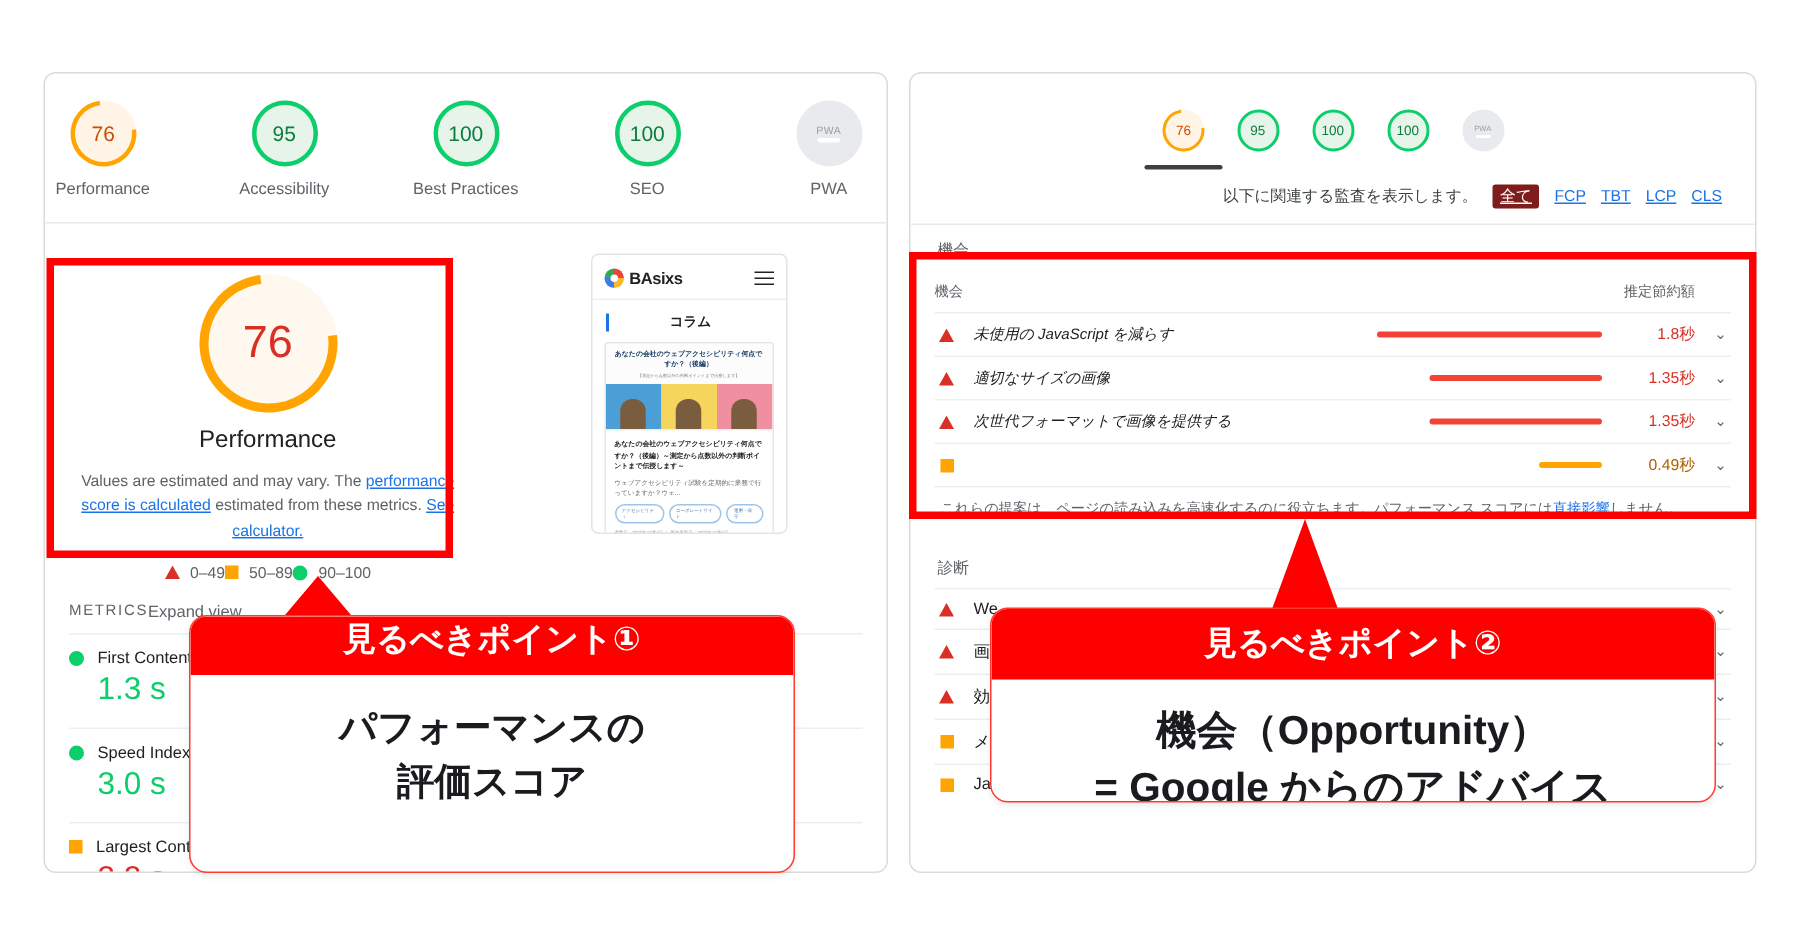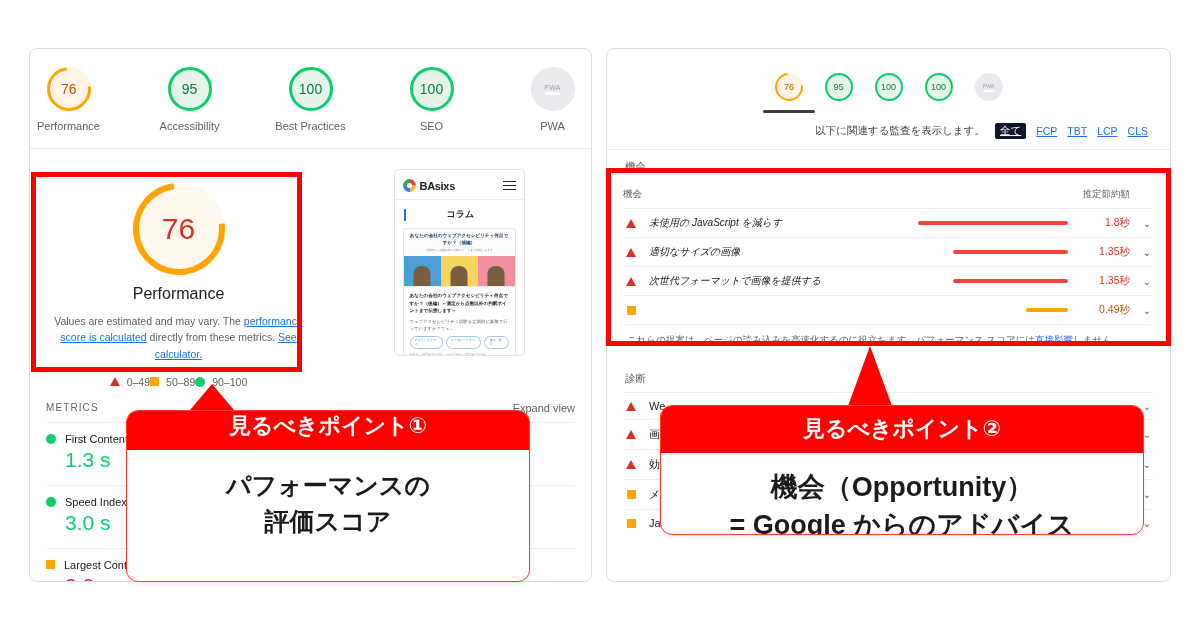--- a/index.html
+++ b/index.html
@@ -101,21 +101,21 @@
   .ph-txt { padding:5px 6px 2px; font-size:4.6px; font-weight:bold; color:#222; line-height:1.65; }
   .ph-txt2{ padding:1px 6px 4px; font-size:4.4px; color:#666; line-height:1.6; }
   .ph-tags{ display:flex; gap:3px; padding:0 6px 4px; }
   .ph-tag { border:1px solid #9cc5ea; border-radius:7px; color:#4a7fb5;
             font-size:3px; padding:1.5px 4px; }
   .ph-meta{ padding:0 6px 5px; font-size:3px; color:#999; }
   .ph-foot{ margin:4px 8px 0; height:10px; border-top:2px solid #4b9fd6;
             border-left:2px solid #f6a623; border-right:2px solid #f6a623; }
 
   
-  .metrics-head { display:flex; justify-content:space-between; align-items:center;
+  .metrics-head { display:flex; align-items:center;
                   padding:14px 16px 8px; }
   .metrics-title { font-size:10px; letter-spacing:1.1px; color:#5f6368; }
   .expand-view { font-size:11px; color:#5f6368; }
   .metrics-grid { display:flex; flex-wrap:wrap; padding:0 16px; }
   .metric { width:50%; padding:10px 0 13px; border-top:1px solid #eceff1; }
   .metric-top { display:flex; align-items:center; gap:9px; }
   .metric-name { font-size:11px; color:#202124; }
   .metric-val { font-size:21px; margin:3px 0 0 19px; }
   .metric-val.green { color:#0cce6b; }
   .metric-val.red   { color:#d93025; }
@@ -133,21 +133,21 @@
                   flex-direction:column;gap:1px;}
   .rp-ring.grey .pwa-txt{font-size:5px;}
   .rp-ring.grey .pwa-dash{width:10px;height:2px;background:#fff;border-radius:2px;}
   .rp-underline { position:absolute; left:-12px; right:-12px; bottom:0;
                   height:3px; background:#3c4043; border-radius:2px; }
   .filter-row { display:flex; align-items:center; justify-content:flex-end;
                 gap:10px; padding:10px 22px 10px 0;
                 border-bottom:1px solid #e8eaed; }
   .filter-note { font-size:10.5px; color:#3c4043; }
   .chip { font-size:10.5px; color:#1a73e8; text-decoration:underline; }
-  .chip.active { background:#0f172a; color:#fff; text-decoration:underline;
+  .chip.active { background:#7f1d1d; color:#fff; text-decoration:underline;
                  padding:1px 5px; border-radius:2px; }
 
   .sec-head { font-size:10.5px; color:#5f6368; padding:10px 18px 6px; }
   .opp-table { padding:0 16px; }
   .opp-head { display:flex; justify-content:flex-end; font-size:9.5px;
               color:#5f6368; padding:8px 24px 7px 0; }
   .opp-row { display:flex; align-items:center; gap:10px;
              border-top:1px solid #eceff1; padding:7px 0; }
   .opp-row .mark { width:16px; display:flex; justify-content:center; }
   .opp-name { font-size:10px; color:#202124; flex:0 0 auto;font-style:italic; }
@@ -238,21 +238,21 @@
   </div>
   <div class="gauge-sep"></div>
 
   <div class="perf-area">
     <div class="perf-left">
       <div class="big-ring">
         <div class="arc"></div>
         <div class="num">76</div>
       </div>
       <div class="perf-title">Performance</div>
-      <div class="perf-desc"><span>Values are estimated and may vary. The </span><a href="#">performance score is calculated</a><span> directly from these metrics. </span><a href="#">See calculator.</a></div>
+      <div class="perf-desc"><span>Values are estimated and may vary. The </span><a href="#">performance score is calculated</a><span> estimated from these metrics. </span><a href="#">See calculator.</a></div>
       <div class="legend">
         <div class="legend-item">
           <span class="tri"></span>
           <span>0–49</span>
         </div>
         <div class="legend-item">
           <span class="sq"></span>
           <span>50–89</span>
         </div>
         <div class="legend-item">

